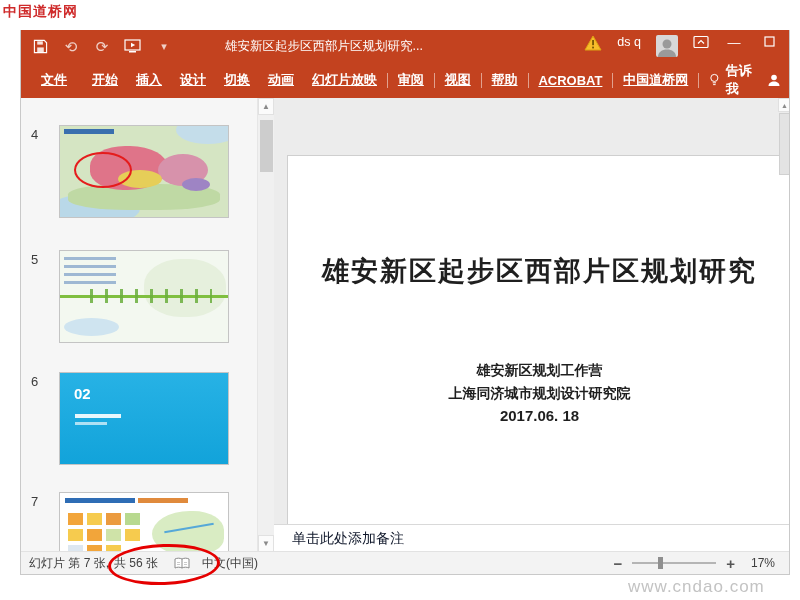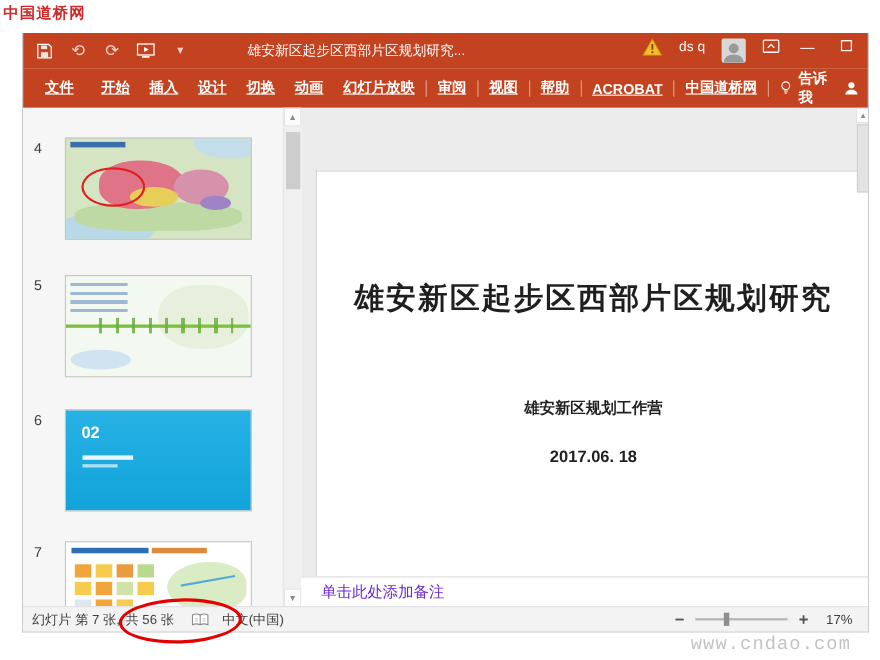--- a/index.html
+++ b/index.html
@@ -1,21 +1,21 @@
 <!DOCTYPE html>
 <html><head>
 <meta charset="utf-8">
 <style>
   * { box-sizing: border-box; margin: 0; padding: 0; }
   html,body { width:800px; height:600px; background:#fff; overflow:hidden;
     font-family:"Liberation Sans","DejaVu Sans",sans-serif; }
 
   
   .wm-top { position:absolute; left:3px; top:3px; color:#cf2b2b; font-size:14px; font-weight:bold; letter-spacing:1px; }
-  .wm-bottom { position:absolute; left:628px; top:577px; color:#c3c3c3; font-size:17px; letter-spacing:1px;font-family:Liberation Mono, monospace; }
+  .wm-bottom { position:absolute; left:628px; top:577px; color:#c3c3c3; font-size:17px; letter-spacing:1px; }
 
   
   .window { position:absolute; left:20px; top:30px; width:770px; height:545px; background:#fff; border:1px solid #c9c9c9; border-top:none; overflow:hidden; }
 
   
   .titlebar { position:absolute; left:0; top:0; width:100%; height:32px; background:#c3421f; display:flex; align-items:center; color:#fff; }
   .qat { display:flex; align-items:center; gap:13px; padding-left:10px; }
   .qat .ico { display:flex; align-items:center; justify-content:center; width:18px; height:18px; cursor:pointer; }
   .glyph { color:rgba(255,255,255,.75); font-size:15px; line-height:1; }
   .win-title { margin-left:52px; font-size:12.5px; white-space:nowrap; color:#fff; }
@@ -87,21 +87,21 @@
   .sub0 { top:206px; font-size:14px; }
   .sub1 { top:229px; font-size:14px; }
   .sub2 { top:251px; font-size:15px; }
 
   .cscroll { position:absolute; right:0; top:0; width:13px; height:100%; }
   .cs-btn { position:absolute; top:0; left:0; width:100%; height:14px; background:#fbfbfb; border:1px solid #e0e0e0; color:#8a8a8a; font-size:7px; text-align:center; line-height:13px; cursor:pointer; }
   .cs-thumb { position:absolute; top:15px; left:1px; width:11px; height:62px; background:#e3e3e3; border:1px solid #d0d0d0; cursor:pointer; }
 
   
   .notes { position:absolute; left:253px; top:494px; width:517px; height:28px; background:#fff; border-top:1px solid #d9d9d9; display:flex; align-items:center; }
-  .notes span { padding-left:18px; font-size:14px; color:#6d28d9; cursor:text; }
+  .notes span { padding-left:18px; font-size:14px; color:#0f172a; cursor:text; }
 
   
   .statusbar { position:absolute; left:0; bottom:0; width:100%; height:23px; background:#f3f3f3; border-top:1px solid #e2e2e2; display:flex; align-items:center; font-size:12px; color:#3f3f3f; }
   .sb-counter { margin-left:8px; white-space:nowrap; }
   .sb-total { margin-left:5px; white-space:nowrap; }
   .sb-spell { margin-left:16px; display:flex; cursor:pointer; }
   .sb-lang { margin-left:12px; white-space:nowrap; cursor:pointer; }
   .zoom { margin-left:auto; display:flex; align-items:center; gap:10px; padding-right:14px; }
   .zbtn { font-size:15px; font-weight:bold; color:#555; cursor:pointer; line-height:1; }
   .ztrack { position:relative; width:84px; height:12px; cursor:pointer; }
@@ -249,20 +249,21 @@
   <div class="pscroll">
     <div class="sbtn up">▲</div>
     <div class="sthumb"></div>
     <div class="sbtn down">▼</div>
   </div>
 
   <div class="canvas">
     <div class="slide">
       <div class="slide-title">雄安新区起步区西部片区规划研究</div>
       <div class="slide-sub sub0">雄安新区规划工作营</div>
+      <div class="slide-sub sub1">上海同济城市规划设计研究院</div>
       <div class="slide-sub sub2">2017.06. 18</div>
     </div>
     <div class="cscroll">
       <div class="cs-btn">▲</div>
       <div class="cs-thumb"></div>
     </div>
   </div>
 
   <div class="notes">
     <span>单击此处添加备注</span>

